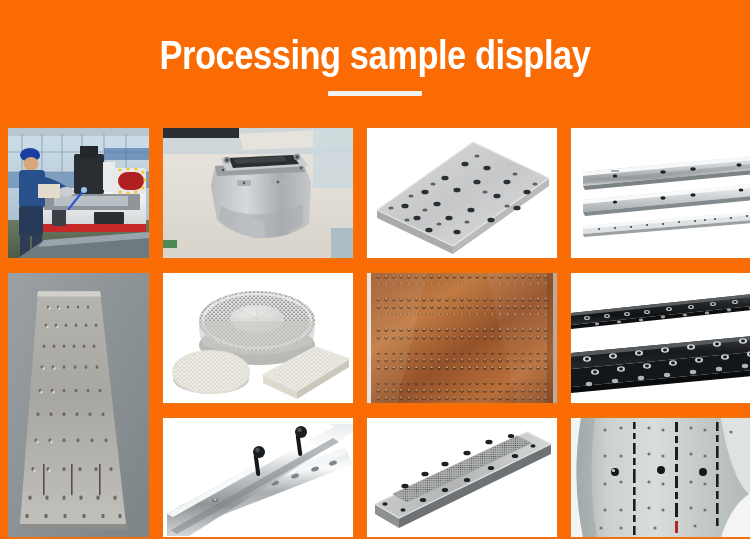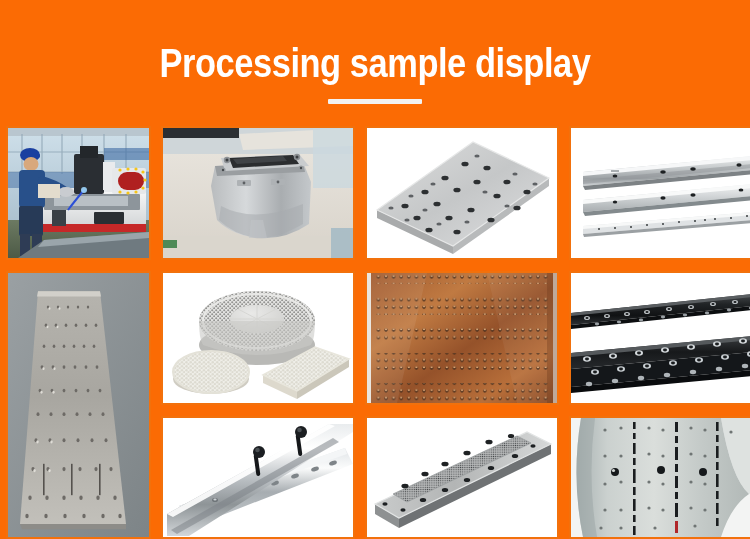--- a/index.html
+++ b/index.html
@@ -20,21 +20,20 @@
     background: #fb6b04;
   }
 
   
   .header {
     position: absolute;
     left: 0; top: 0;
     width: 750px;
     height: 126px;
     background: #fb6b04;
-    margin-top: 8px;
   }
   .header-title {
     position: absolute;
     left: 0;
     top: 30px;
     width: 750px;
     text-align: center;
     color: #ffffff;
     font-family: "Liberation Sans", sans-serif;
     font-size: 40px;

